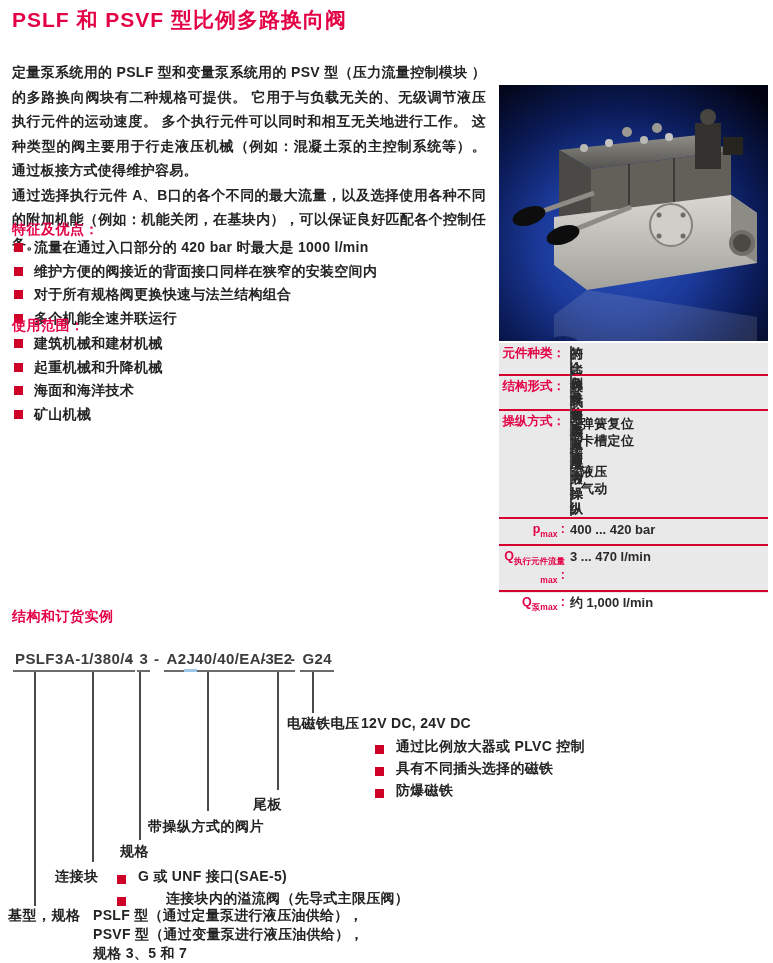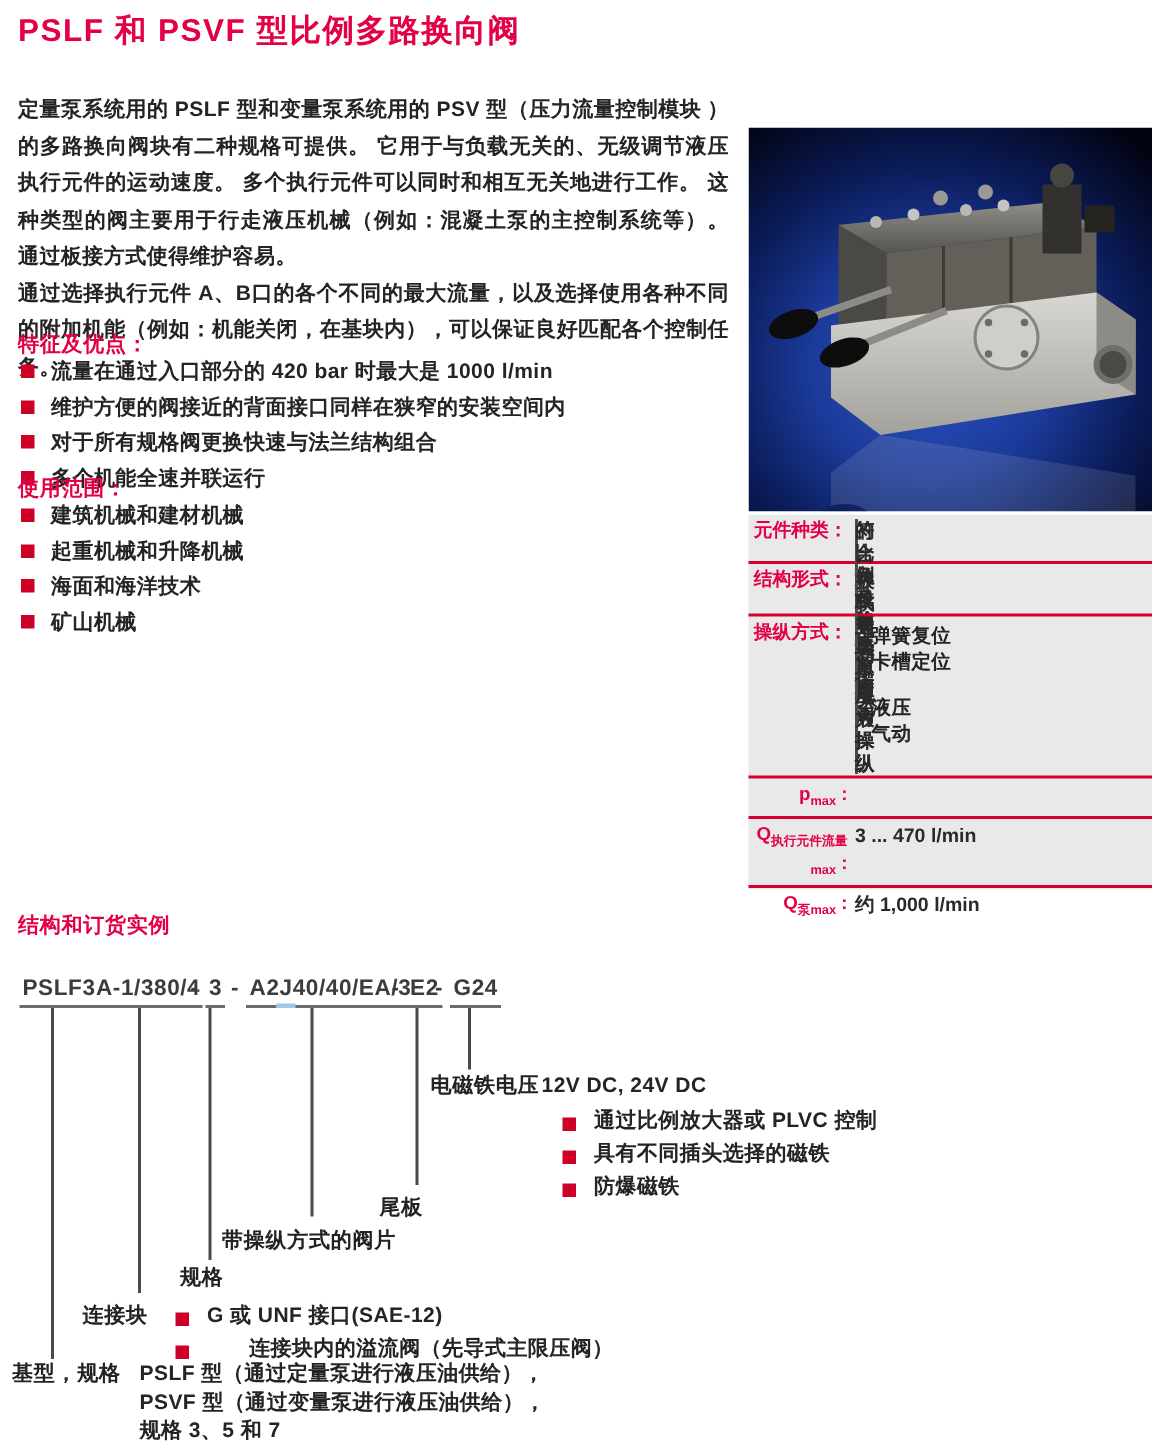--- a/index.html
+++ b/index.html
@@ -199,20 +199,21 @@
         <div class="vline">压力操纵</div>
         <div class="gap6"></div>
         <div class="spec-bullets">
           <div class="brow"><span class="sq"></span><span class="btxt">液压</span></div>
           <div class="brow"><span class="sq"></span><span class="btxt">气动</span></div>
         </div>
       </div>
     </div>
     <div class="spec-row" style="min-height:20px;">
       <div class="spec-label"><span>p</span><sub class="smallsub">max</sub><span> :</span></div>
+      <div class="spec-value">400 ... 420 bar</div>
     </div>
     <div class="spec-row" style="min-height:31px;">
       <div class="spec-label"><span>Q</span><sub class="smallsub">执行元件流量</sub><br><sub class="smallsub">max</sub><span> :</span></div>
       <div class="spec-value">3 ... 470 l/min</div>
     </div>
     <div class="spec-row" style="min-height:23px;">
       <div class="spec-label"><span>Q</span><sub class="smallsub">泵max</sub><span> :</span></div>
       <div class="spec-value">约 1,000 l/min</div>
     </div>
   </div>
@@ -250,21 +251,21 @@
         <span class="btxt">防爆磁铁</span>
       </div>
 
     <div class="olabel" style="left:253px; top:196px;">尾板</div>
     <div class="olabel" style="left:148px; top:218px;">带操纵方式的阀片</div>
     <div class="olabel" style="left:120px; top:243px;">规格</div>
 
     <div class="olabel" style="left:55px; top:268px;">连接块</div>
     <div class="obullet" style="left:117px; top:268px;">
         <span class="sq"></span>
-        <span class="btxt">G 或 UNF 接口(SAE-12)</span>
+        <span class="btxt">G 或 UNF 接口(SAE-5)</span>
       </div>
     <div class="obullet" style="left:117px; top:290px;gap:28px;">
         <span class="sq"></span>
         <span class="btxt">连接块内的溢流阀（先导式主限压阀）</span>
       </div>
 
     <div class="olabel" style="left:8px; top:307px;">基型，规格</div>
     <div class="ovalue" style="left:93px; top:307px;">PSLF 型（通过定量泵进行液压油供给），</div>
     <div class="ovalue" style="left:93px; top:326px;">PSVF 型（通过变量泵进行液压油供给），</div>
     <div class="ovalue" style="left:93px; top:345px;">规格 3、5 和 7</div>

